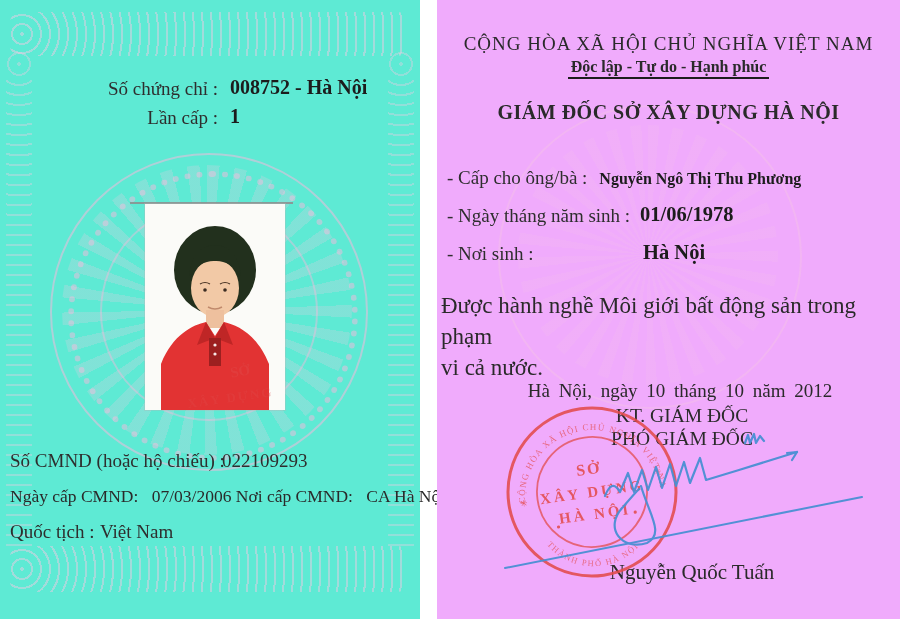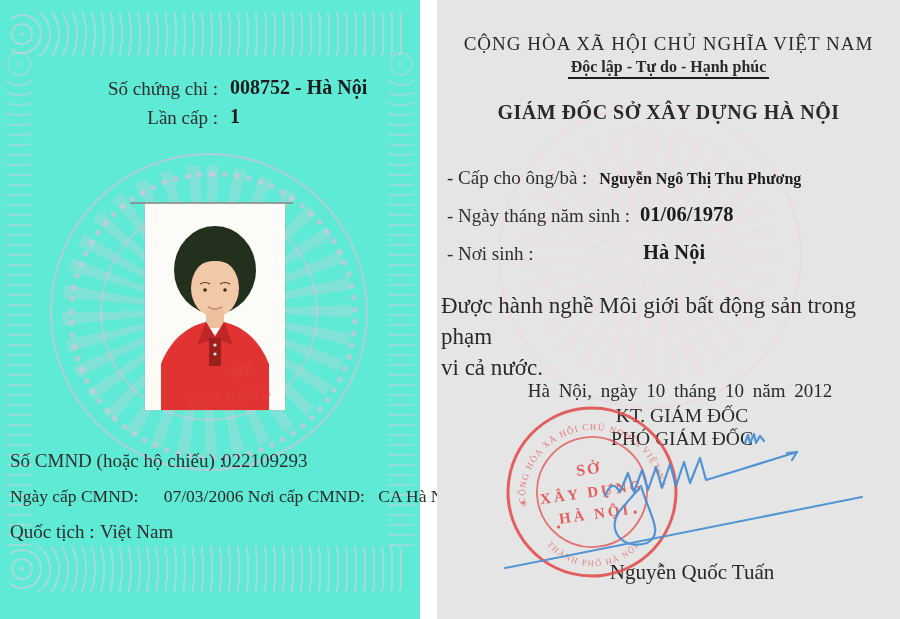--- a/index.html
+++ b/index.html
@@ -2,21 +2,21 @@
 <html><head>
 <meta charset="utf-8">
 <style>
   html,body{margin:0;padding:0;background:#ffffff;}
   .page{
     position:relative;width:900px;height:619px;background:#ffffff;overflow:hidden;
     font-family:"Liberation Serif","DejaVu Serif",serif;color:#2a2a2a;
   }
   .panel{position:absolute;top:0;height:619px;}
   .panel-left{left:0;width:420px;background:#5eead4;}
-  .panel-right{left:437px;width:463px;background:#e5e5e5;}
+  .panel-right{left:437px;width:463px;background:#f0abfc;}
   .abs{position:absolute;}
   .lbl{font-size:19px;color:#2e2e2e;}
   .val{font-weight:bold;font-size:20px;color:#1c1c1c;}
   
   .wm-ring{position:absolute;border-radius:50%;pointer-events:none;}
   .wm-disc{position:absolute;border-radius:50%;pointer-events:none;
     background:repeating-conic-gradient(rgba(246,201,227,0.38) 0deg 5deg, rgba(255,255,255,0) 5deg 11deg);}
   .wm-band{position:absolute;pointer-events:none;border-radius:10px;
     background:repeating-radial-gradient(circle at 12px 50%, rgba(246,201,227,0.45) 0 2px, rgba(255,255,255,0) 2px 9px);}
   .wm-side{position:absolute;pointer-events:none;
@@ -79,21 +79,21 @@
         <text x="86" y="198" font-size="13" font-weight="bold" letter-spacing="2" fill="rgba(224,70,70,0.38)" text-anchor="middle" transform="rotate(-8 86 198)">XÂY DỰNG</text>
       </svg>
     </div>
 
     <div class="row" style="left:10px;top:450px;">
       <span class="lbl">Số CMND (hoặc hộ chiếu) :</span>
       <span class="lbl" style="position:absolute;left:212px;white-space:nowrap;">022109293</span>
     </div>
     <div class="row" style="left:10px;top:486px;font-size:17.5px;">
       <span>Ngày cấp CMND:</span>
-      <span style="margin-left:21px;">07/03/2006</span>
+      <span style="margin-left:9px;">07/03/2006</span>
       <span style="margin-left:0;">Nơi cấp CMND:</span>
       <span style="margin-left:9px;">CA Hà Nội</span>
     </div>
     <div class="row" style="left:10px;top:521px;">
       <span class="lbl">Quốc tịch :</span>
       <span class="lbl" style="position:absolute;left:90px;white-space:nowrap;">Việt Nam</span>
     </div>
   </div>
 
   <div class="panel panel-right">

